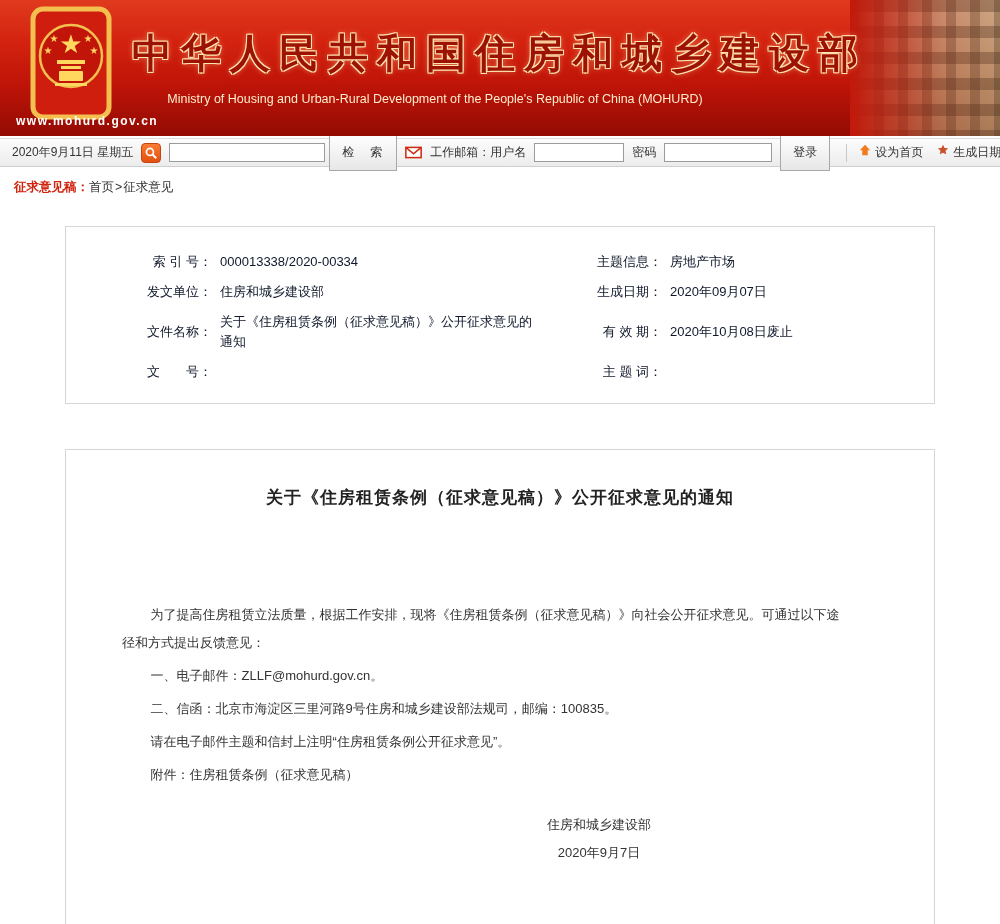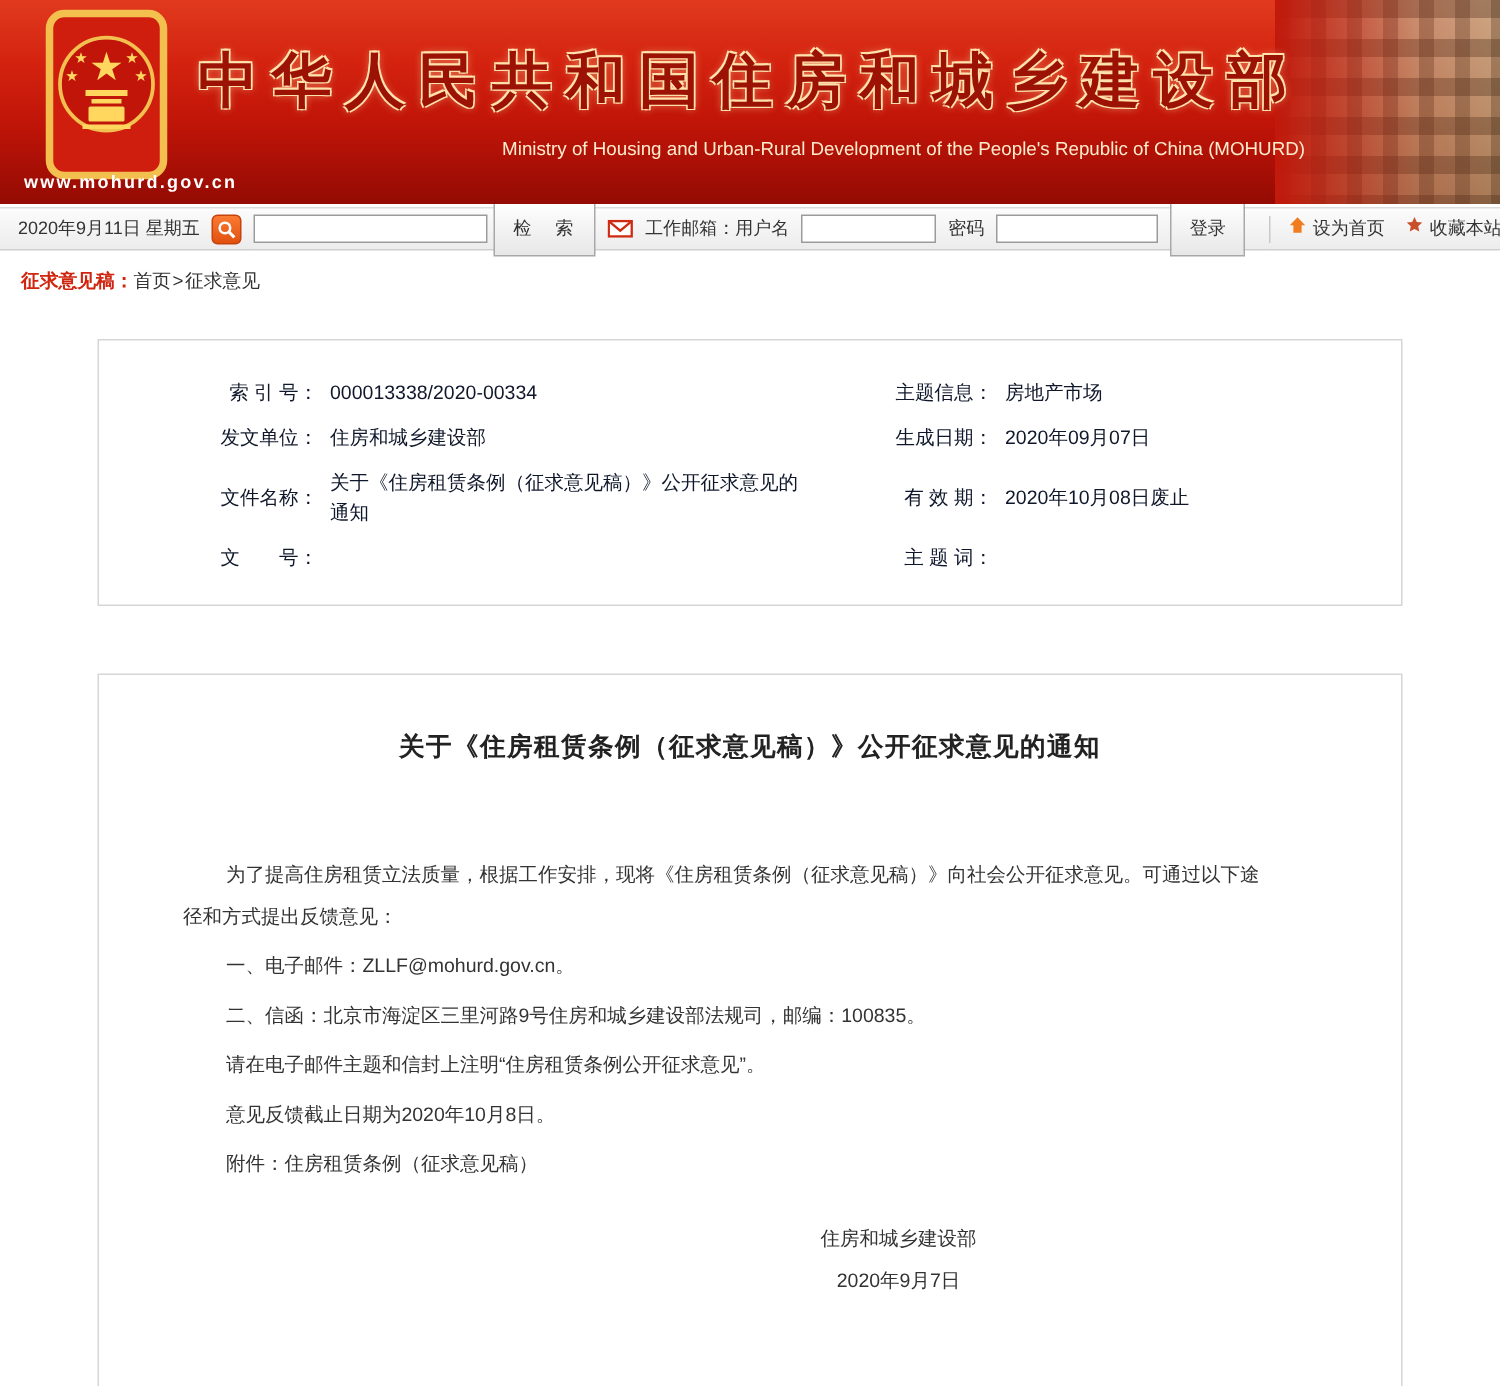--- a/index.html
+++ b/index.html
@@ -27,21 +27,21 @@
   .header-url {
     position:absolute; left:16px; bottom:8px; color:#fff;
     font-size:12px; letter-spacing:1.5px; font-weight:bold;
   }
   .header-title {
     position:absolute; left:132px; top:26px; white-space:nowrap;
     font-size:40px; font-weight:bold; letter-spacing:9px; color:#9c1205;
     text-shadow:-1px -1px 0 #ffe2ac, 1px -1px 0 #ffe2ac, -1px 1px 0 #ffe2ac, 1px 1px 0 #ffe2ac, 0 0 6px rgba(255,226,172,.55);
   }
   .header-subtitle {
-    position:absolute; top:92px; left:0; right:130px; text-align:right;
+    position:absolute; top:92px; left:0; right:130px; text-align:center;
     color:#ffeccd; font-size:12.5px;
   }
 
   
   .toolbar {
     margin-top:2px; height:29px;
     background:linear-gradient(#fcfcfc,#ececec);
     border-top:1px solid #dcdcdc; border-bottom:1px solid #cfcfcf;
     display:flex; align-items:center; gap:8px; padding:0 12px;
     font-size:12px; color:#333;
@@ -88,21 +88,21 @@
   td.lbl-l { width:150px; }
   td.val-l { width:330px; }
   td.lbl-r { width:120px; }
 
   
   .article-box { margin-top:45px; height:620px; padding-bottom:30px; }
   .article-title {
     margin-top:36px; text-align:center; font-size:17px; font-weight:bold; color:#222;
     letter-spacing:1px;
   }
-  .article-body { margin-top:60px; padding:0 88px 0 56px; }
+  .article-body { margin-top:92px; padding:0 88px 0 56px; }
   .article-body p {
     margin:0 0 5px; font-size:13px; line-height:28px; text-indent:2.2em; color:#333;
   }
   .signature-block {
     margin:22px 225px 0 auto; width:220px; text-align:center;
     font-size:13px; line-height:28px; color:#333;
   }
 </style>
 </head>
 <body>
@@ -166,21 +166,21 @@
           </svg>
       </span>
       <span>设为首页</span>
     </span>
     <span class="tb-link">
       <span>
         <svg width="12" height="12" viewBox="0 0 14 14">
             <path d="M7 .8 L8.8 4.6 L13 5.1 L9.9 8 L10.7 12.1 L7 10.2 L3.3 12.1 L4.1 8 L1 5.1 L5.2 4.6 Z" fill="#c8502a"></path>
           </svg>
       </span>
-      <span>收藏本站</span>
+      <span>生成日期</span>
     </span>
   </span>
 </div>
 
 <div class="breadcrumb">
   <span class="crumb-prefix">征求意见稿：</span><span class="crumb-link">首页</span><span class="crumb-sep">&gt;</span><span class="crumb-link">征求意见</span>
 </div>
 
 <div class="box meta-box">
   <table class="meta-table">
@@ -214,21 +214,20 @@
 </div>
 
 <div class="box article-box">
   <div class="article-title">关于《住房租赁条例（征求意见稿）》公开征求意见的通知</div>
 
   <div class="article-body">
     <p>为了提高住房租赁立法质量，根据工作安排，现将《住房租赁条例（征求意见稿）》向社会公开征求意见。可通过以下途径和方式提出反馈意见：</p>
     <p>一、电子邮件：ZLLF@mohurd.gov.cn。</p>
     <p>二、信函：北京市海淀区三里河路9号住房和城乡建设部法规司，邮编：100835。</p>
     <p>请在电子邮件主题和信封上注明“住房租赁条例公开征求意见”。</p>
-    <p>意见反馈截止日期为2020年10月8日。</p>
     <p>附件：住房租赁条例（征求意见稿）</p>
   </div>
 
   <div class="signature-block">
     <div>住房和城乡建设部</div>
     <div>2020年9月7日</div>
   </div>
 </div>
 
 </body></html>

